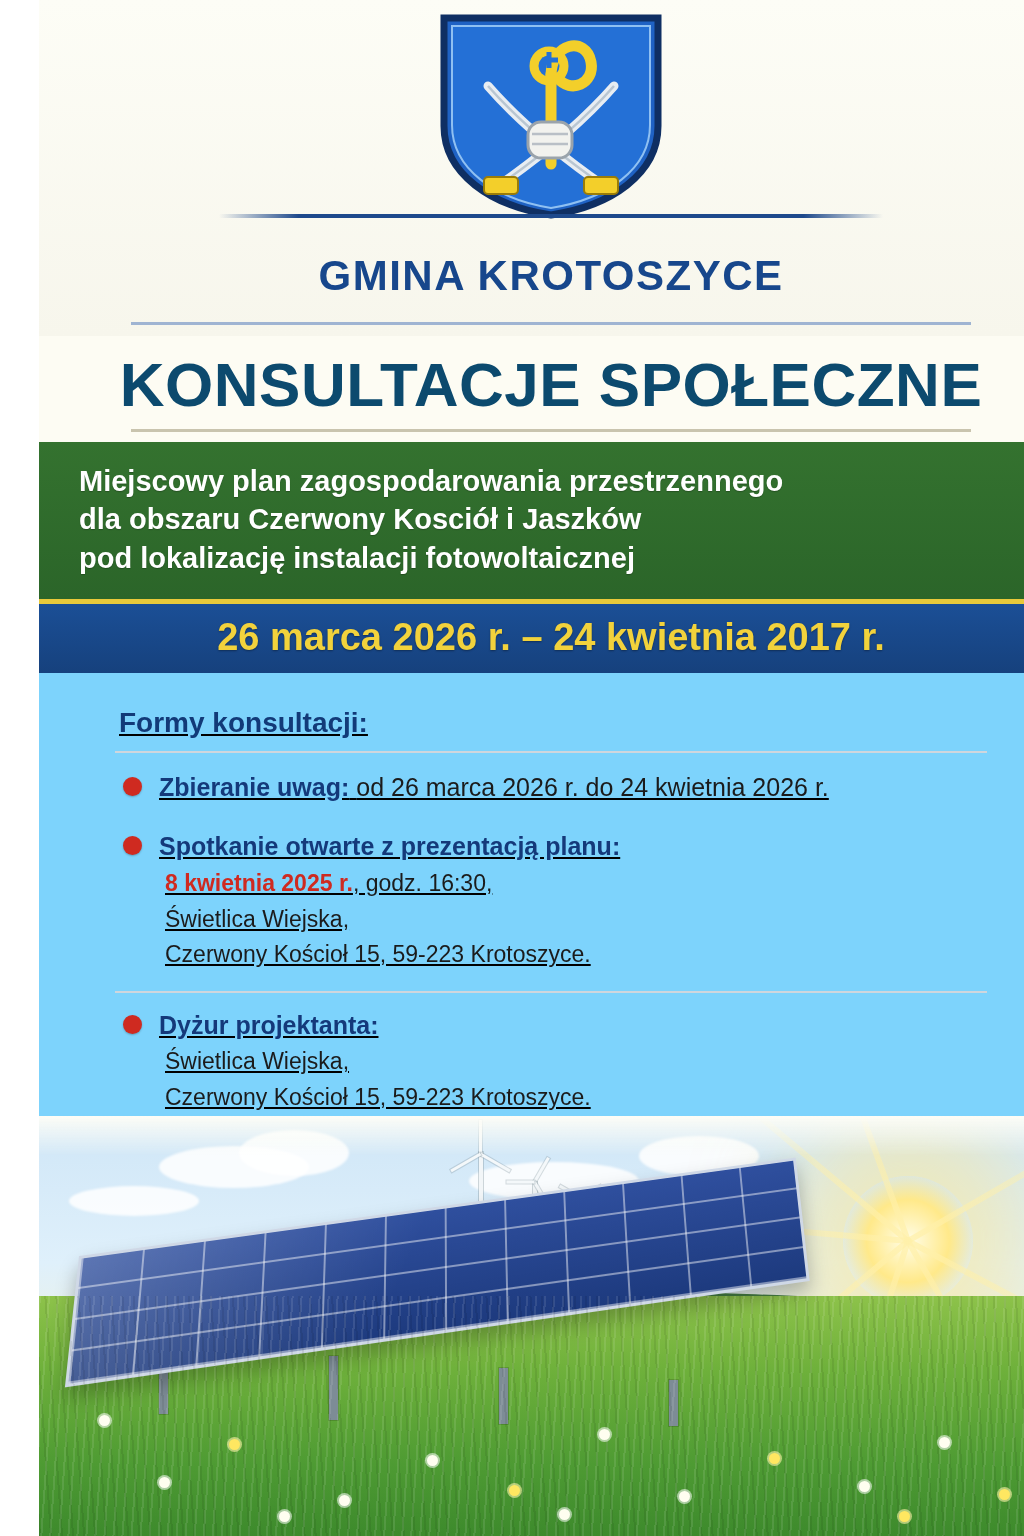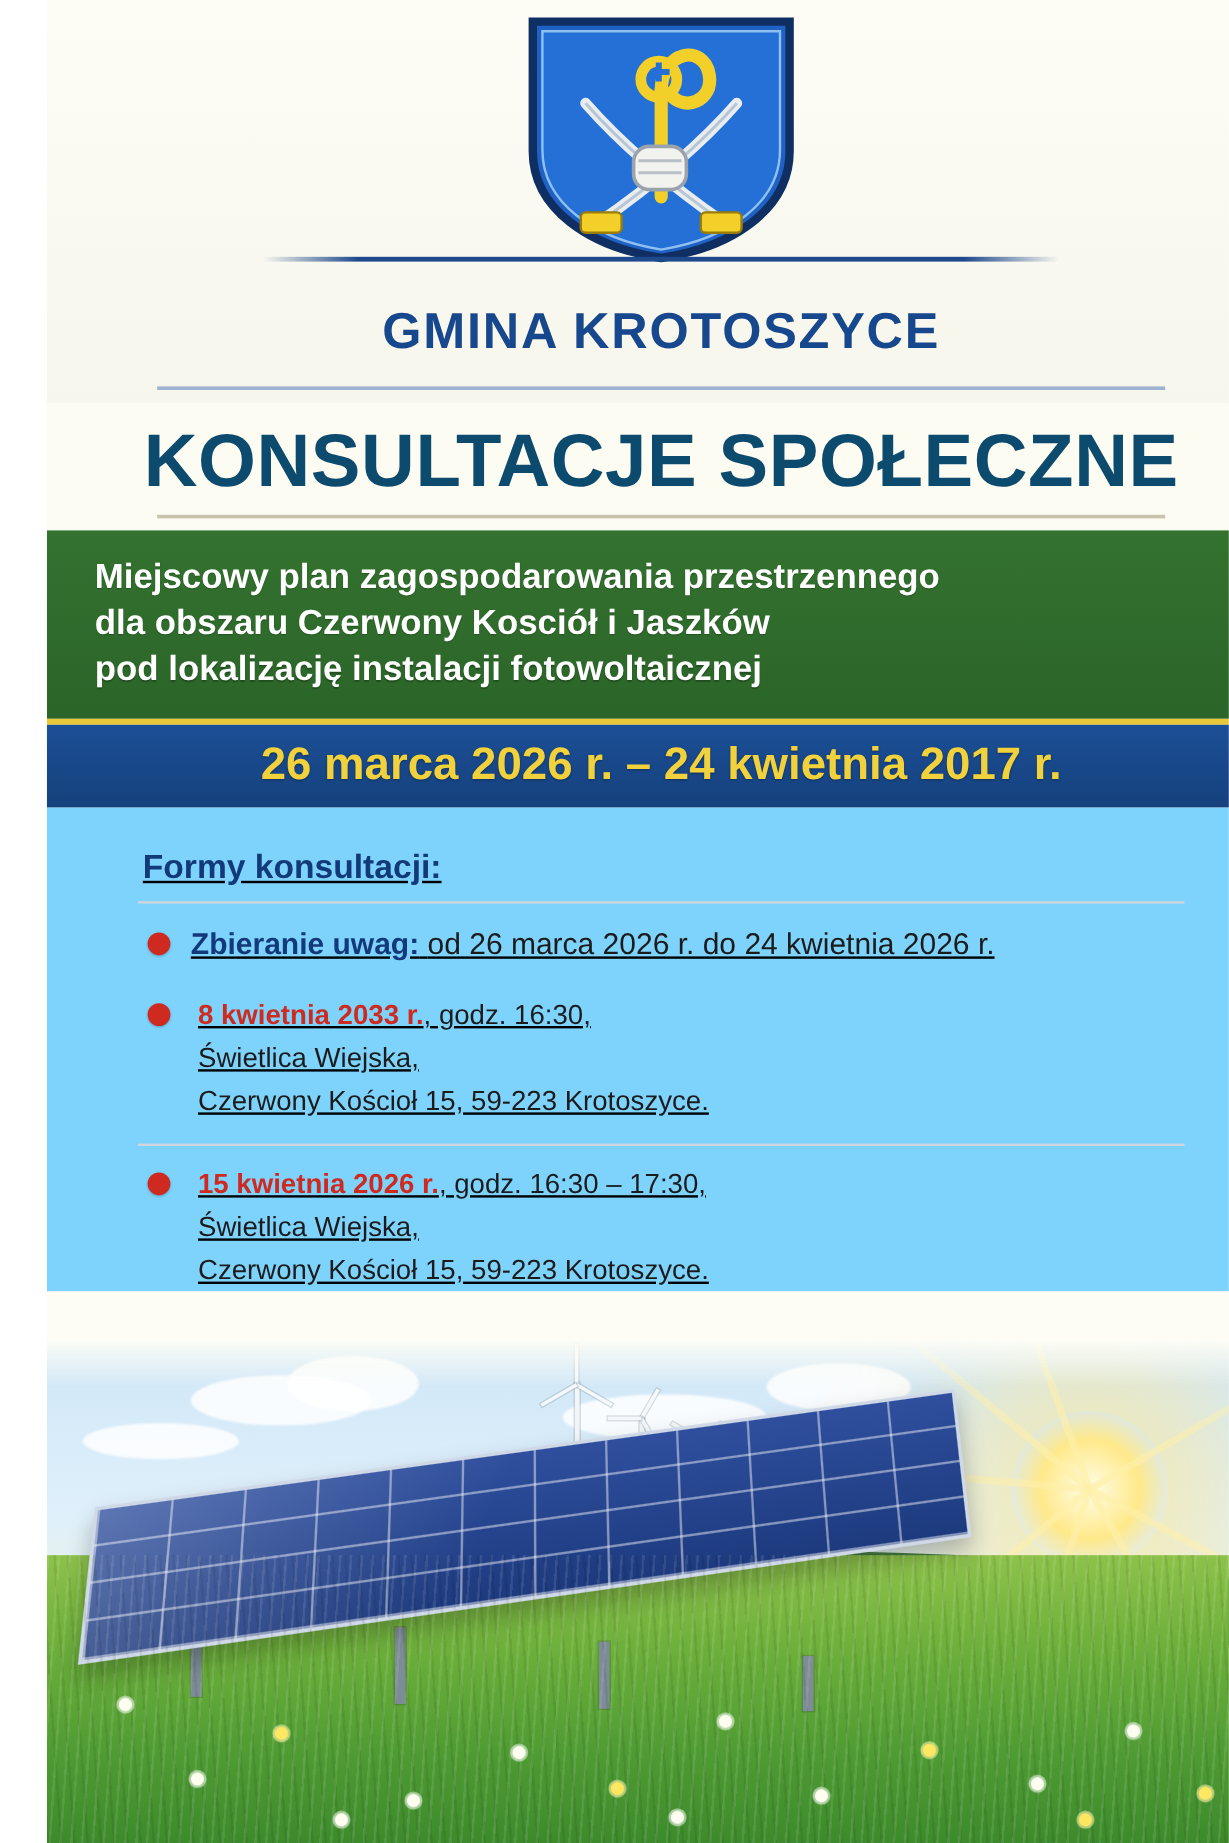--- a/index.html
+++ b/index.html
@@ -356,33 +356,36 @@
       <span class="bullet"></span>
       <div class="item-head">
         <span>Zbieranie uwag:</span>
         <span class="normal">od 26 marca 2026 r. do 24 kwietnia 2026 r.</span>
       </div>
     </div>
     <div class="item-gap"></div>
 
     <div class="item">
       <span class="bullet"></span>
+      <div class="item-head">
+        <span>Spotkanie otwarte z prezentacją planu:</span>
+      </div>
       <div class="sub-line">
-        <span class="date-red">8 kwietnia 2033 r.</span><span>, godz. 16:30,</span>
+        <span class="date-red">8 kwietnia 2025 r.</span><span>, godz. 16:30,</span>
       </div>
       <div class="sub-line">Świetlica Wiejska,</div>
       <div class="sub-line">Czerwony Kościoł 15, 59-223 Krotoszyce.</div>
     </div>
 
     <div class="sep" style="margin:18px 0 14px 0;"></div>
 
     <div class="item">
       <span class="bullet"></span>
-      <div class="sub-line">
-        <span class="date-red">15 kwietnia 2026 r.</span><span>, godz. 16:30 – 17:30,</span>
+      <div class="item-head">
+        <span>Dyżur projektanta:</span>
       </div>
       <div class="sub-line">Świetlica Wiejska,</div>
       <div class="sub-line">Czerwony Kościoł 15, 59-223 Krotoszyce.</div>
     </div>
   </div>
 
   <div class="illustration">
     <div class="sky"></div>
 
     <div class="cloud" style="left:120px; top:30px; width:150px; height:42px;"></div>

